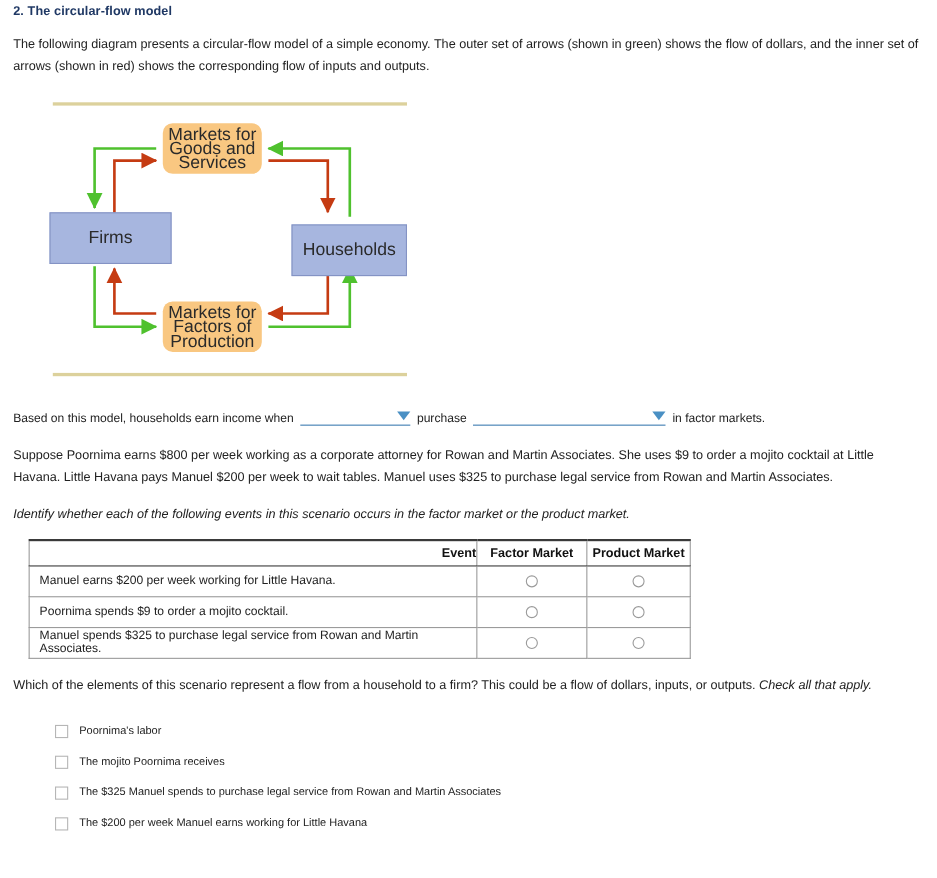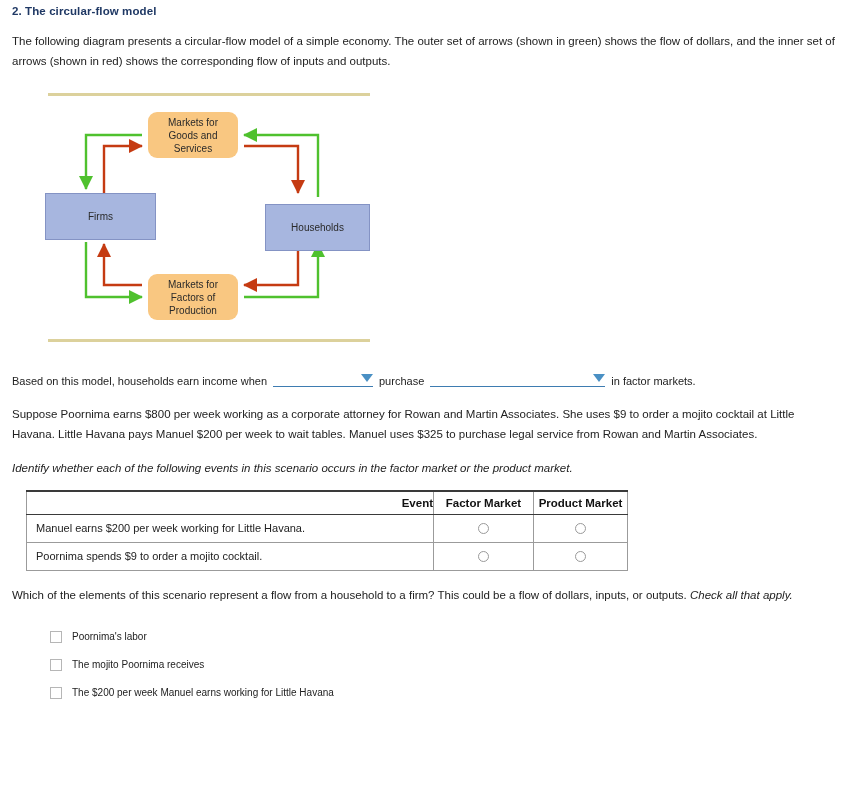--- a/index.html
+++ b/index.html
@@ -51,21 +51,21 @@
   }
   .divider.top { top: 0px; }
   .divider.bottom { top: 246px; }
 
   .node {
     position: absolute;
     display: flex;
     align-items: center;
     justify-content: center;
     text-align: center;
-    font-size: 10px;
+    font-size: 16px;
     color: #2a2a2a;
     line-height: 13px;
     box-sizing: border-box;
     z-index: 3;
   }
   .node.market {
     background: #F9C781;
     border-radius: 9px;
   }
   .node.sector {
@@ -268,33 +268,42 @@
       <tr>
         <td class="event-cell">Manuel earns $200 per week working for Little Havana.</td>
         <td class="radio-cell"><span class="radio"></span></td>
         <td class="radio-cell"><span class="radio"></span></td>
       </tr>
       <tr>
         <td class="event-cell">Poornima spends $9 to order a mojito cocktail.</td>
         <td class="radio-cell"><span class="radio"></span></td>
         <td class="radio-cell"><span class="radio"></span></td>
       </tr>
+      <tr>
+        <td class="event-cell">Manuel spends $325 to purchase legal service from Rowan and Martin Associates.</td>
+        <td class="radio-cell"><span class="radio"></span></td>
+        <td class="radio-cell"><span class="radio"></span></td>
+      </tr>
     </tbody>
   </table>
 
   <p class="body-text"><span>Which of the elements of this scenario represent a flow from a household to a firm? This could be a flow of dollars, inputs, or outputs.</span> <i>Check all that apply.</i></p>
 
   <div class="checklist">
     <div class="check-row">
       <span class="checkbox"></span>
       <span>Poornima's labor</span>
     </div>
     <div class="check-row">
       <span class="checkbox"></span>
       <span>The mojito Poornima receives</span>
     </div>
     <div class="check-row">
       <span class="checkbox"></span>
+      <span>The $325 Manuel spends to purchase legal service from Rowan and Martin Associates</span>
+    </div>
+    <div class="check-row">
+      <span class="checkbox"></span>
       <span>The $200 per week Manuel earns working for Little Havana</span>
     </div>
   </div>
 
 </div>
 
 </body></html>

